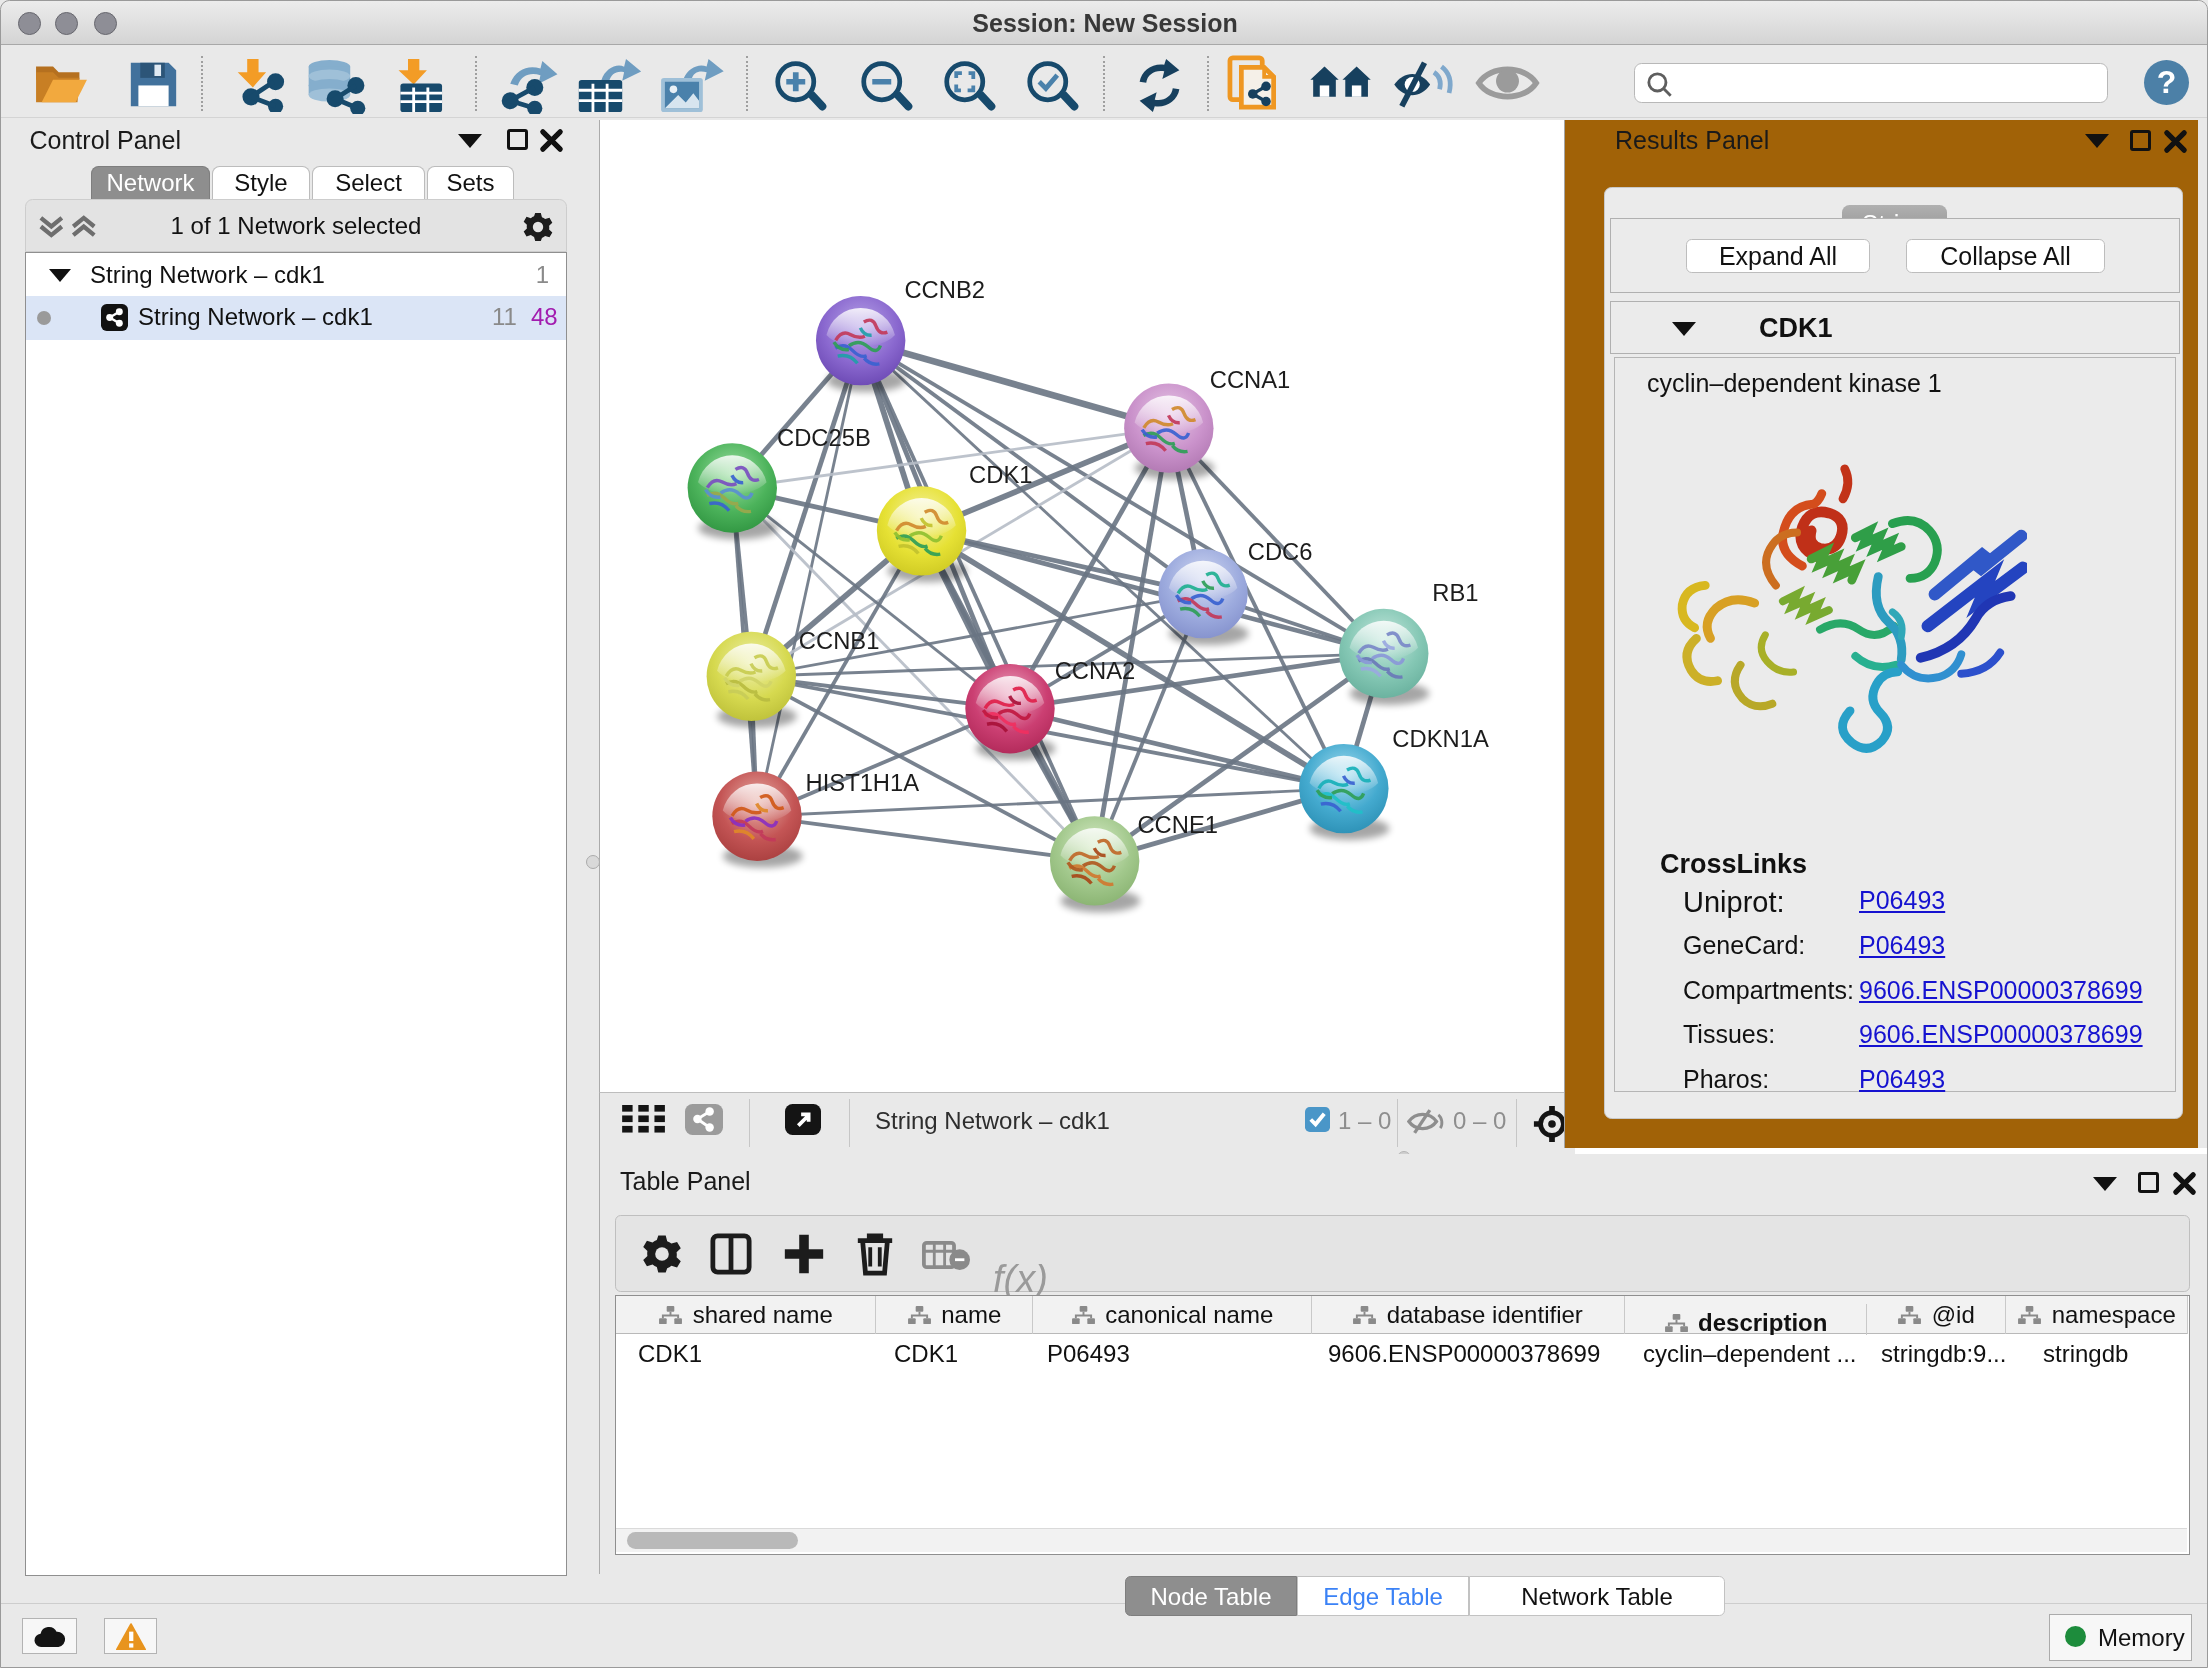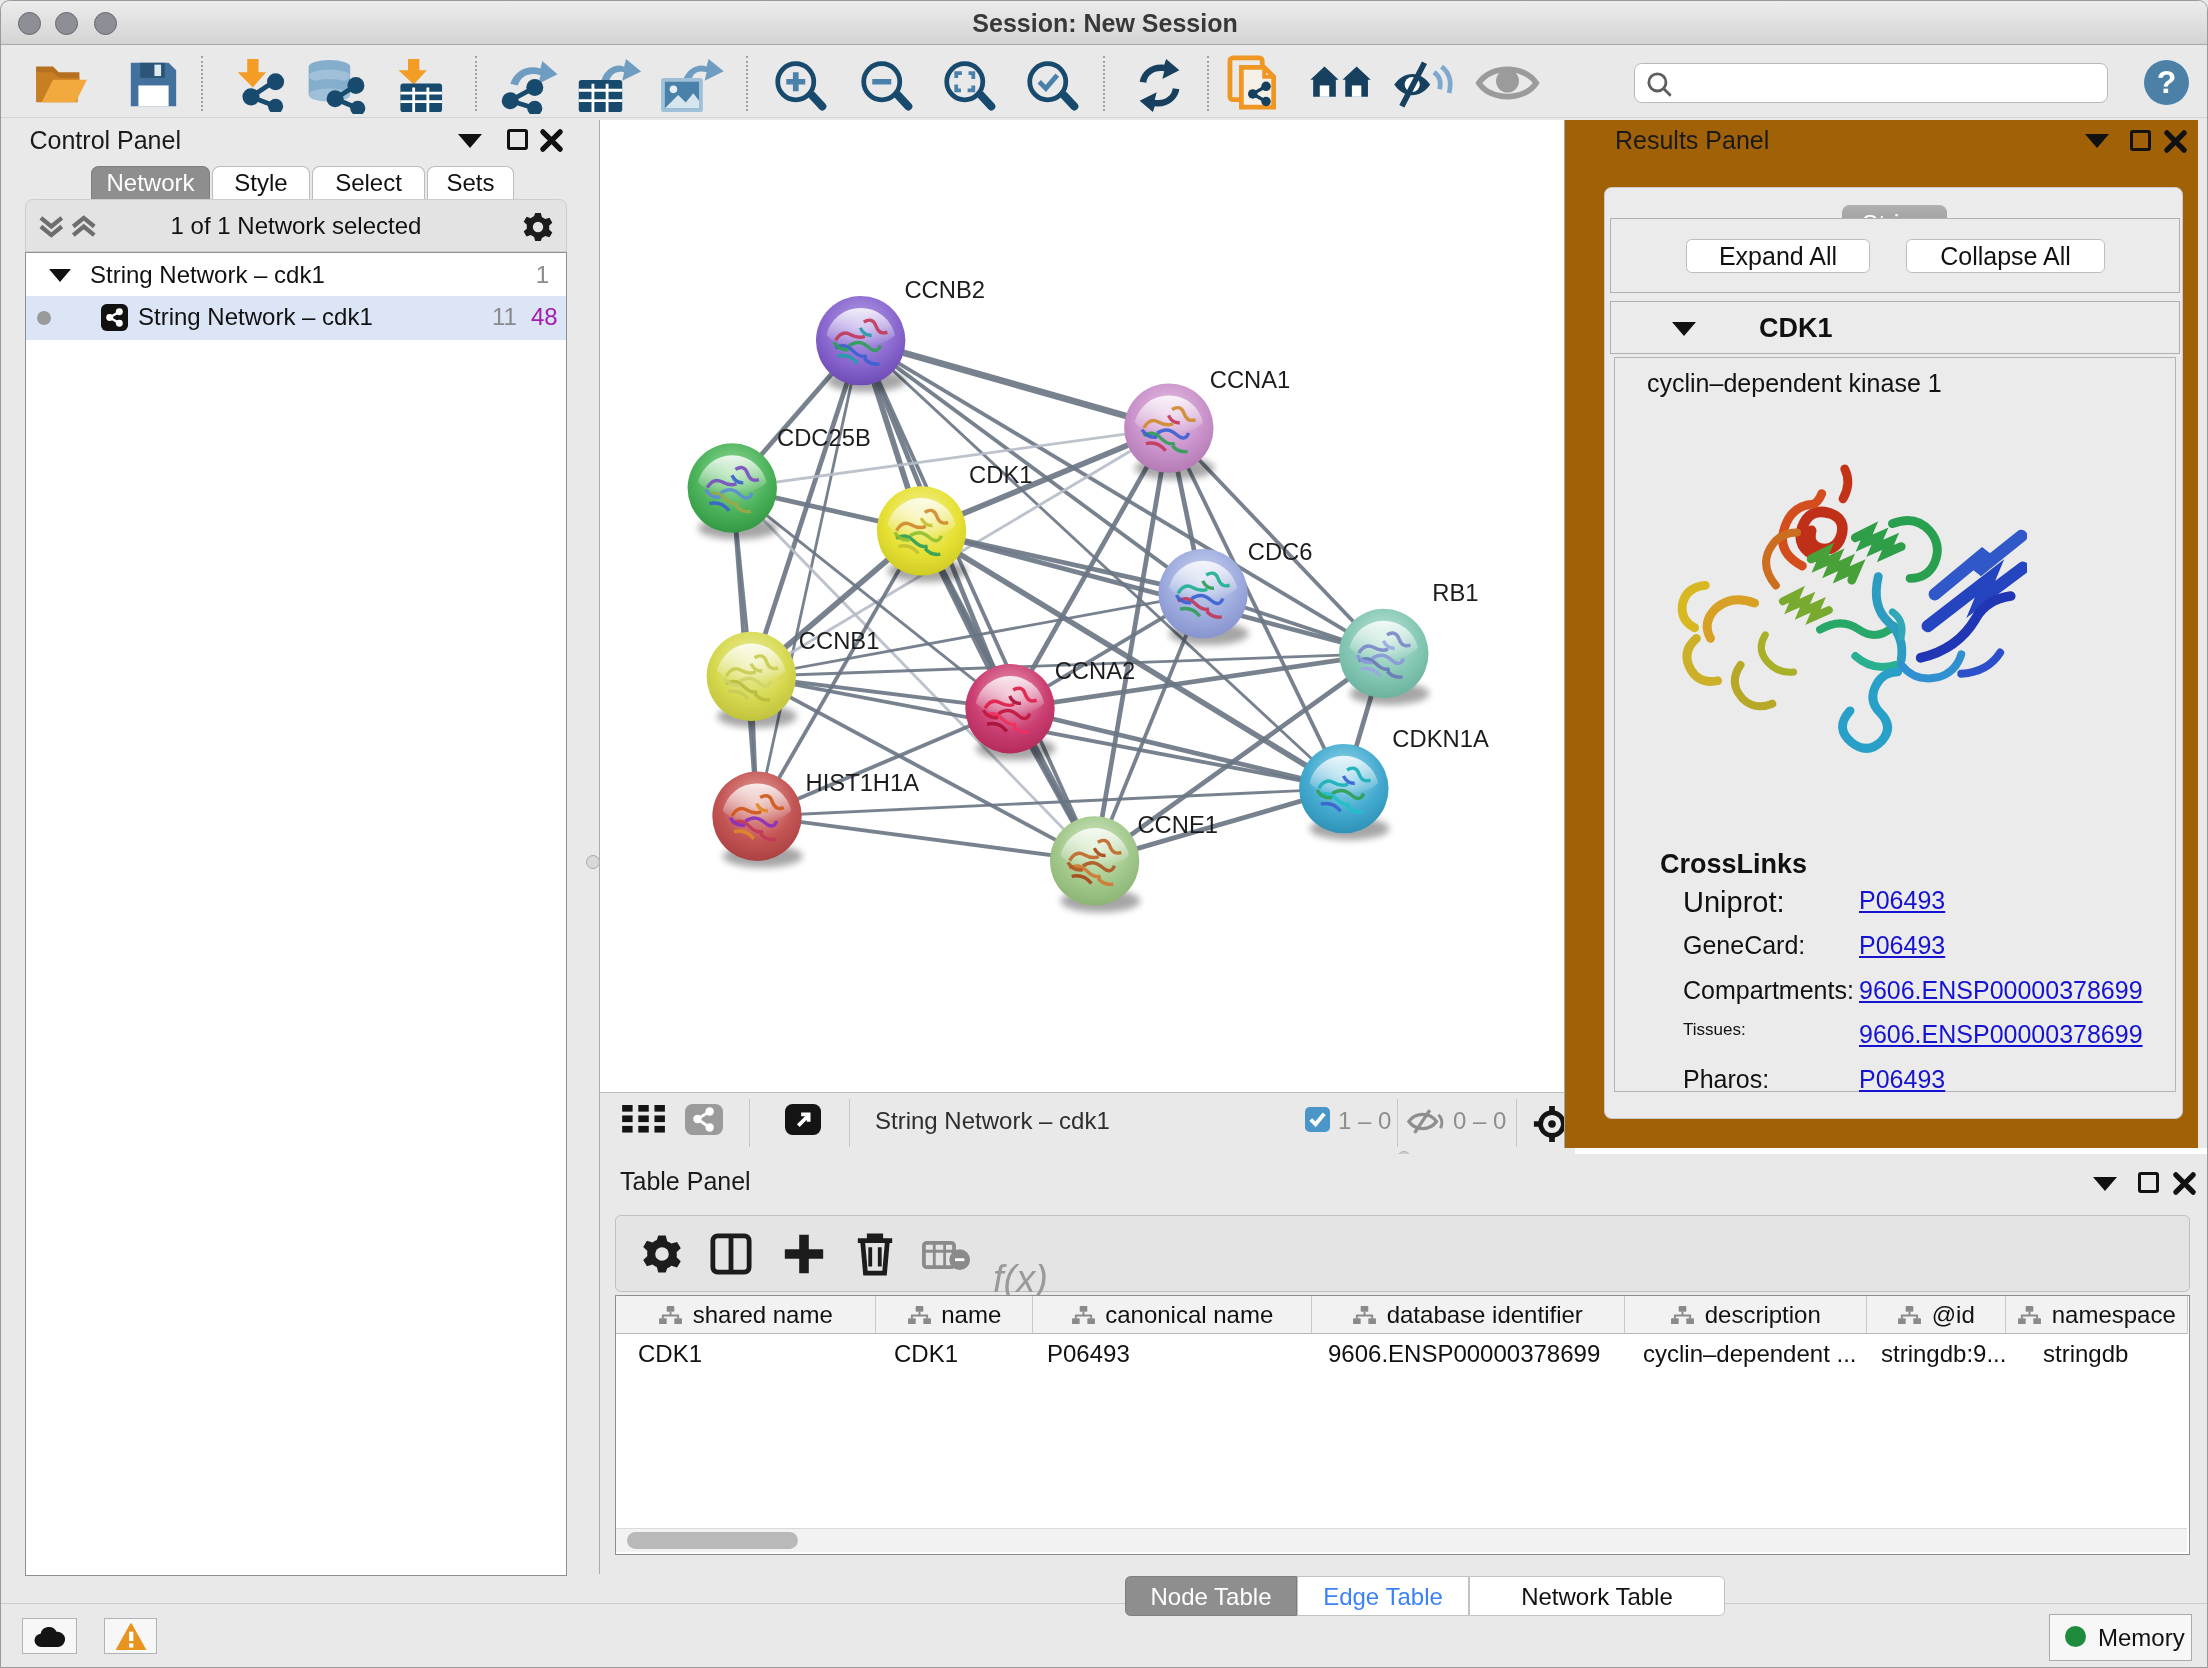--- a/index.html
+++ b/index.html
@@ -608,21 +608,21 @@
 <path d="M252 180 q14 10 10 28" stroke="#30a8b8" stroke-width="8"></path>
 </g>
 </svg>
       <div class="serif" style="position:absolute;left:45px;top:464px;font-size:27px;font-weight:bold;color:#111;">CrossLinks</div>
       <div class="serif" style="position:absolute;left:68px;top:501px;font-size:29px;color:#111;">Uniprot:</div>
       <div class="serif" style="position:absolute;left:244px;top:501px;font-size:25px;"><a class="link">P06493</a></div>
       <div class="serif" style="position:absolute;left:68px;top:546px;font-size:25px;color:#111;">GeneCard:</div>
       <div class="serif" style="position:absolute;left:244px;top:546px;font-size:25px;"><a class="link">P06493</a></div>
       <div class="serif" style="position:absolute;left:68px;top:591px;font-size:25px;color:#111;">Compartments:</div>
       <div class="serif" style="position:absolute;left:244px;top:591px;font-size:25px;"><a class="link">9606.ENSP00000378699</a></div>
-      <div class="serif" style="position:absolute;left:68px;top:635px;font-size:17px;color:#111;">Tissues:</div>
+      <div class="serif" style="position:absolute;left:68px;top:635px;font-size:25px;color:#111;">Tissues:</div>
       <div class="serif" style="position:absolute;left:244px;top:635px;font-size:25px;"><a class="link">9606.ENSP00000378699</a></div>
       <div class="serif" style="position:absolute;left:68px;top:680px;font-size:25px;color:#111;">Pharos:</div>
       <div class="serif" style="position:absolute;left:244px;top:680px;font-size:25px;"><a class="link">P06493</a></div>
     </div>
   </div>
   <div style="position:absolute;left:1574px;top:1147px;width:634px;height:14.3px;background:#fff;"></div>
   <div id="tpanel">
     <div class="ptitle" style="position:absolute;left:20px;top:13.3px;">Table Panel</div>
     <div class="wbtn-min" style="left:1493px;top:23px;"></div>
     <div class="wbtn-float" style="left:1538px;top:18px;"></div>
@@ -700,21 +700,21 @@
                 <g fill="#8a8a8a">
                   <rect x="9" y="1" width="8" height="6" rx="1"></rect>
                   <rect x="1" y="14" width="8" height="6" rx="1"></rect>
                   <rect x="17" y="14" width="8" height="6" rx="1"></rect>
                   <path d="M13 7 v4 M5 14 v-3 h16 v3" stroke="#8a8a8a" stroke-width="2" fill="none"></path>
                 </g>
               </svg>
             </span>
             <span style="font-size:24px;color:#111;white-space:nowrap;">database identifier</span>
           </div>
-          <div style="position:absolute;left:1009px;top:0;width:242px;height:38px;border-right:1px solid #c9c9c9;display:flex;align-items:center;justify-content:center;gap:9.5px;overflow:hidden;">
+          <div style="position:absolute;left:1009px;top:8px;width:242px;height:38px;border-right:1px solid #c9c9c9;display:flex;align-items:center;justify-content:center;gap:9.5px;overflow:hidden;font-weight:bold;">
             <span style="flex:none;display:flex;">
               <svg width="25" height="21" viewBox="0 0 26 22">
                 <g fill="#8a8a8a">
                   <rect x="9" y="1" width="8" height="6" rx="1"></rect>
                   <rect x="1" y="14" width="8" height="6" rx="1"></rect>
                   <rect x="17" y="14" width="8" height="6" rx="1"></rect>
                   <path d="M13 7 v4 M5 14 v-3 h16 v3" stroke="#8a8a8a" stroke-width="2" fill="none"></path>
                 </g>
               </svg>
             </span>

